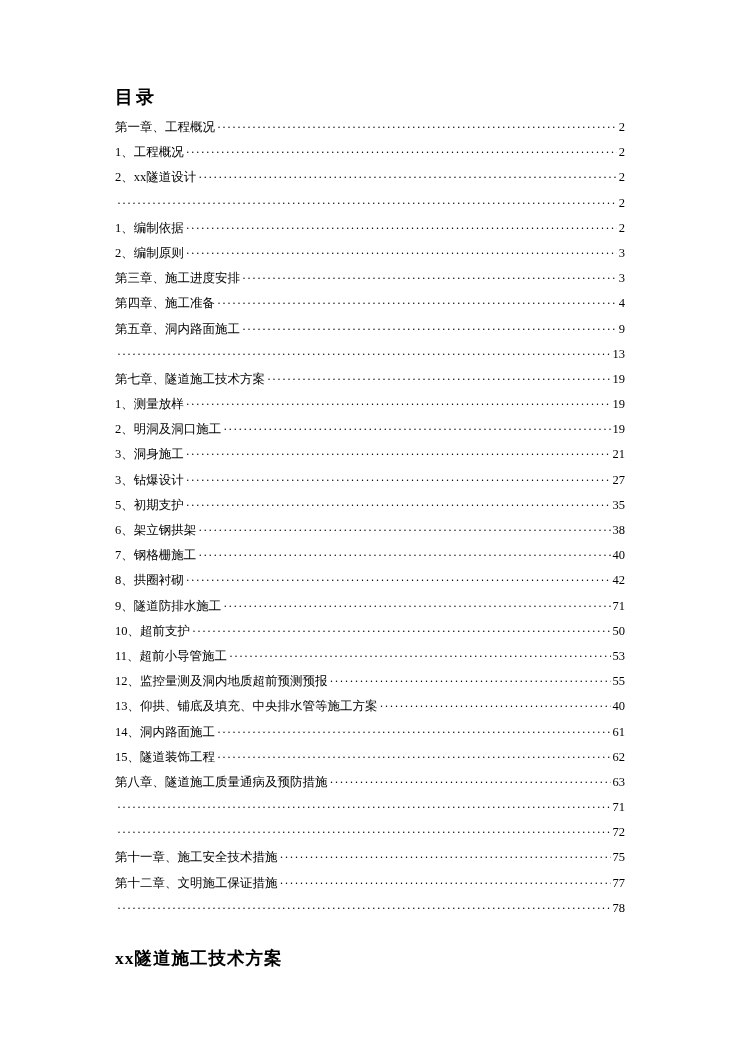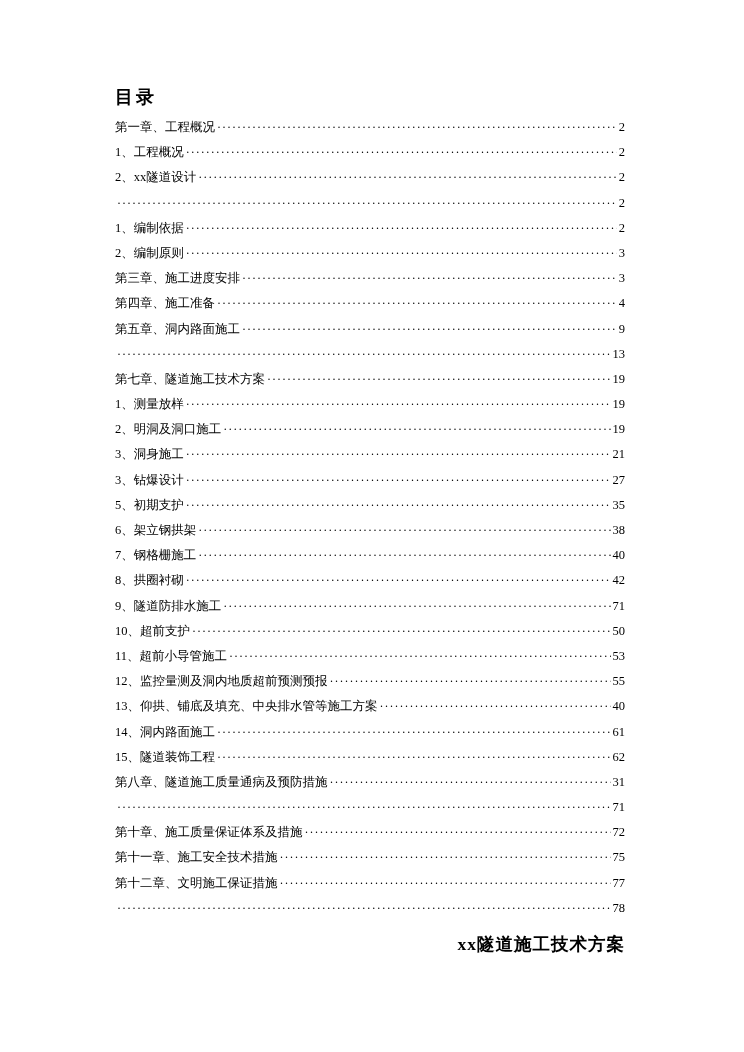--- a/index.html
+++ b/index.html
@@ -51,23 +51,22 @@
     letter-spacing: 1px;
     font-size: 12px;
   }
   .toc-page {
     flex: 0 0 auto;
     white-space: nowrap;
   }
   .doc-title {
     font-weight: bold;
     font-size: 17.5px;
-    margin-top: 11px;
+    margin-top: 25px;
     letter-spacing: 1px;
-    text-align: right;
   }
 </style>
 </head>
 <body>
 
 <div class="page">
   <div class="toc-heading">目录</div>
 
   <div class="toc-list" id="toc-list">
       <div class="toc-row">
@@ -194,28 +193,27 @@
         <span class="toc-page">61</span>
       </div>
       <div class="toc-row">
         <span class="toc-label">15、隧道装饰工程</span>
         <span class="toc-leader">········································································································································································································</span>
         <span class="toc-page">62</span>
       </div>
       <div class="toc-row">
         <span class="toc-label">第八章、隧道施工质量通病及预防措施</span>
         <span class="toc-leader">········································································································································································································</span>
-        <span class="toc-page">31</span>
+        <span class="toc-page">63</span>
       </div>
       <div class="toc-row">
         <span class="toc-leader">········································································································································································································</span>
         <span class="toc-page">71</span>
       </div>
       <div class="toc-row">
-        <span class="toc-label">第十章、施工质量保证体系及措施</span>
         <span class="toc-leader">········································································································································································································</span>
         <span class="toc-page">72</span>
       </div>
       <div class="toc-row">
         <span class="toc-label">第十一章、施工安全技术措施</span>
         <span class="toc-leader">········································································································································································································</span>
         <span class="toc-page">75</span>
       </div>
       <div class="toc-row">
         <span class="toc-label">第十二章、文明施工保证措施</span>

